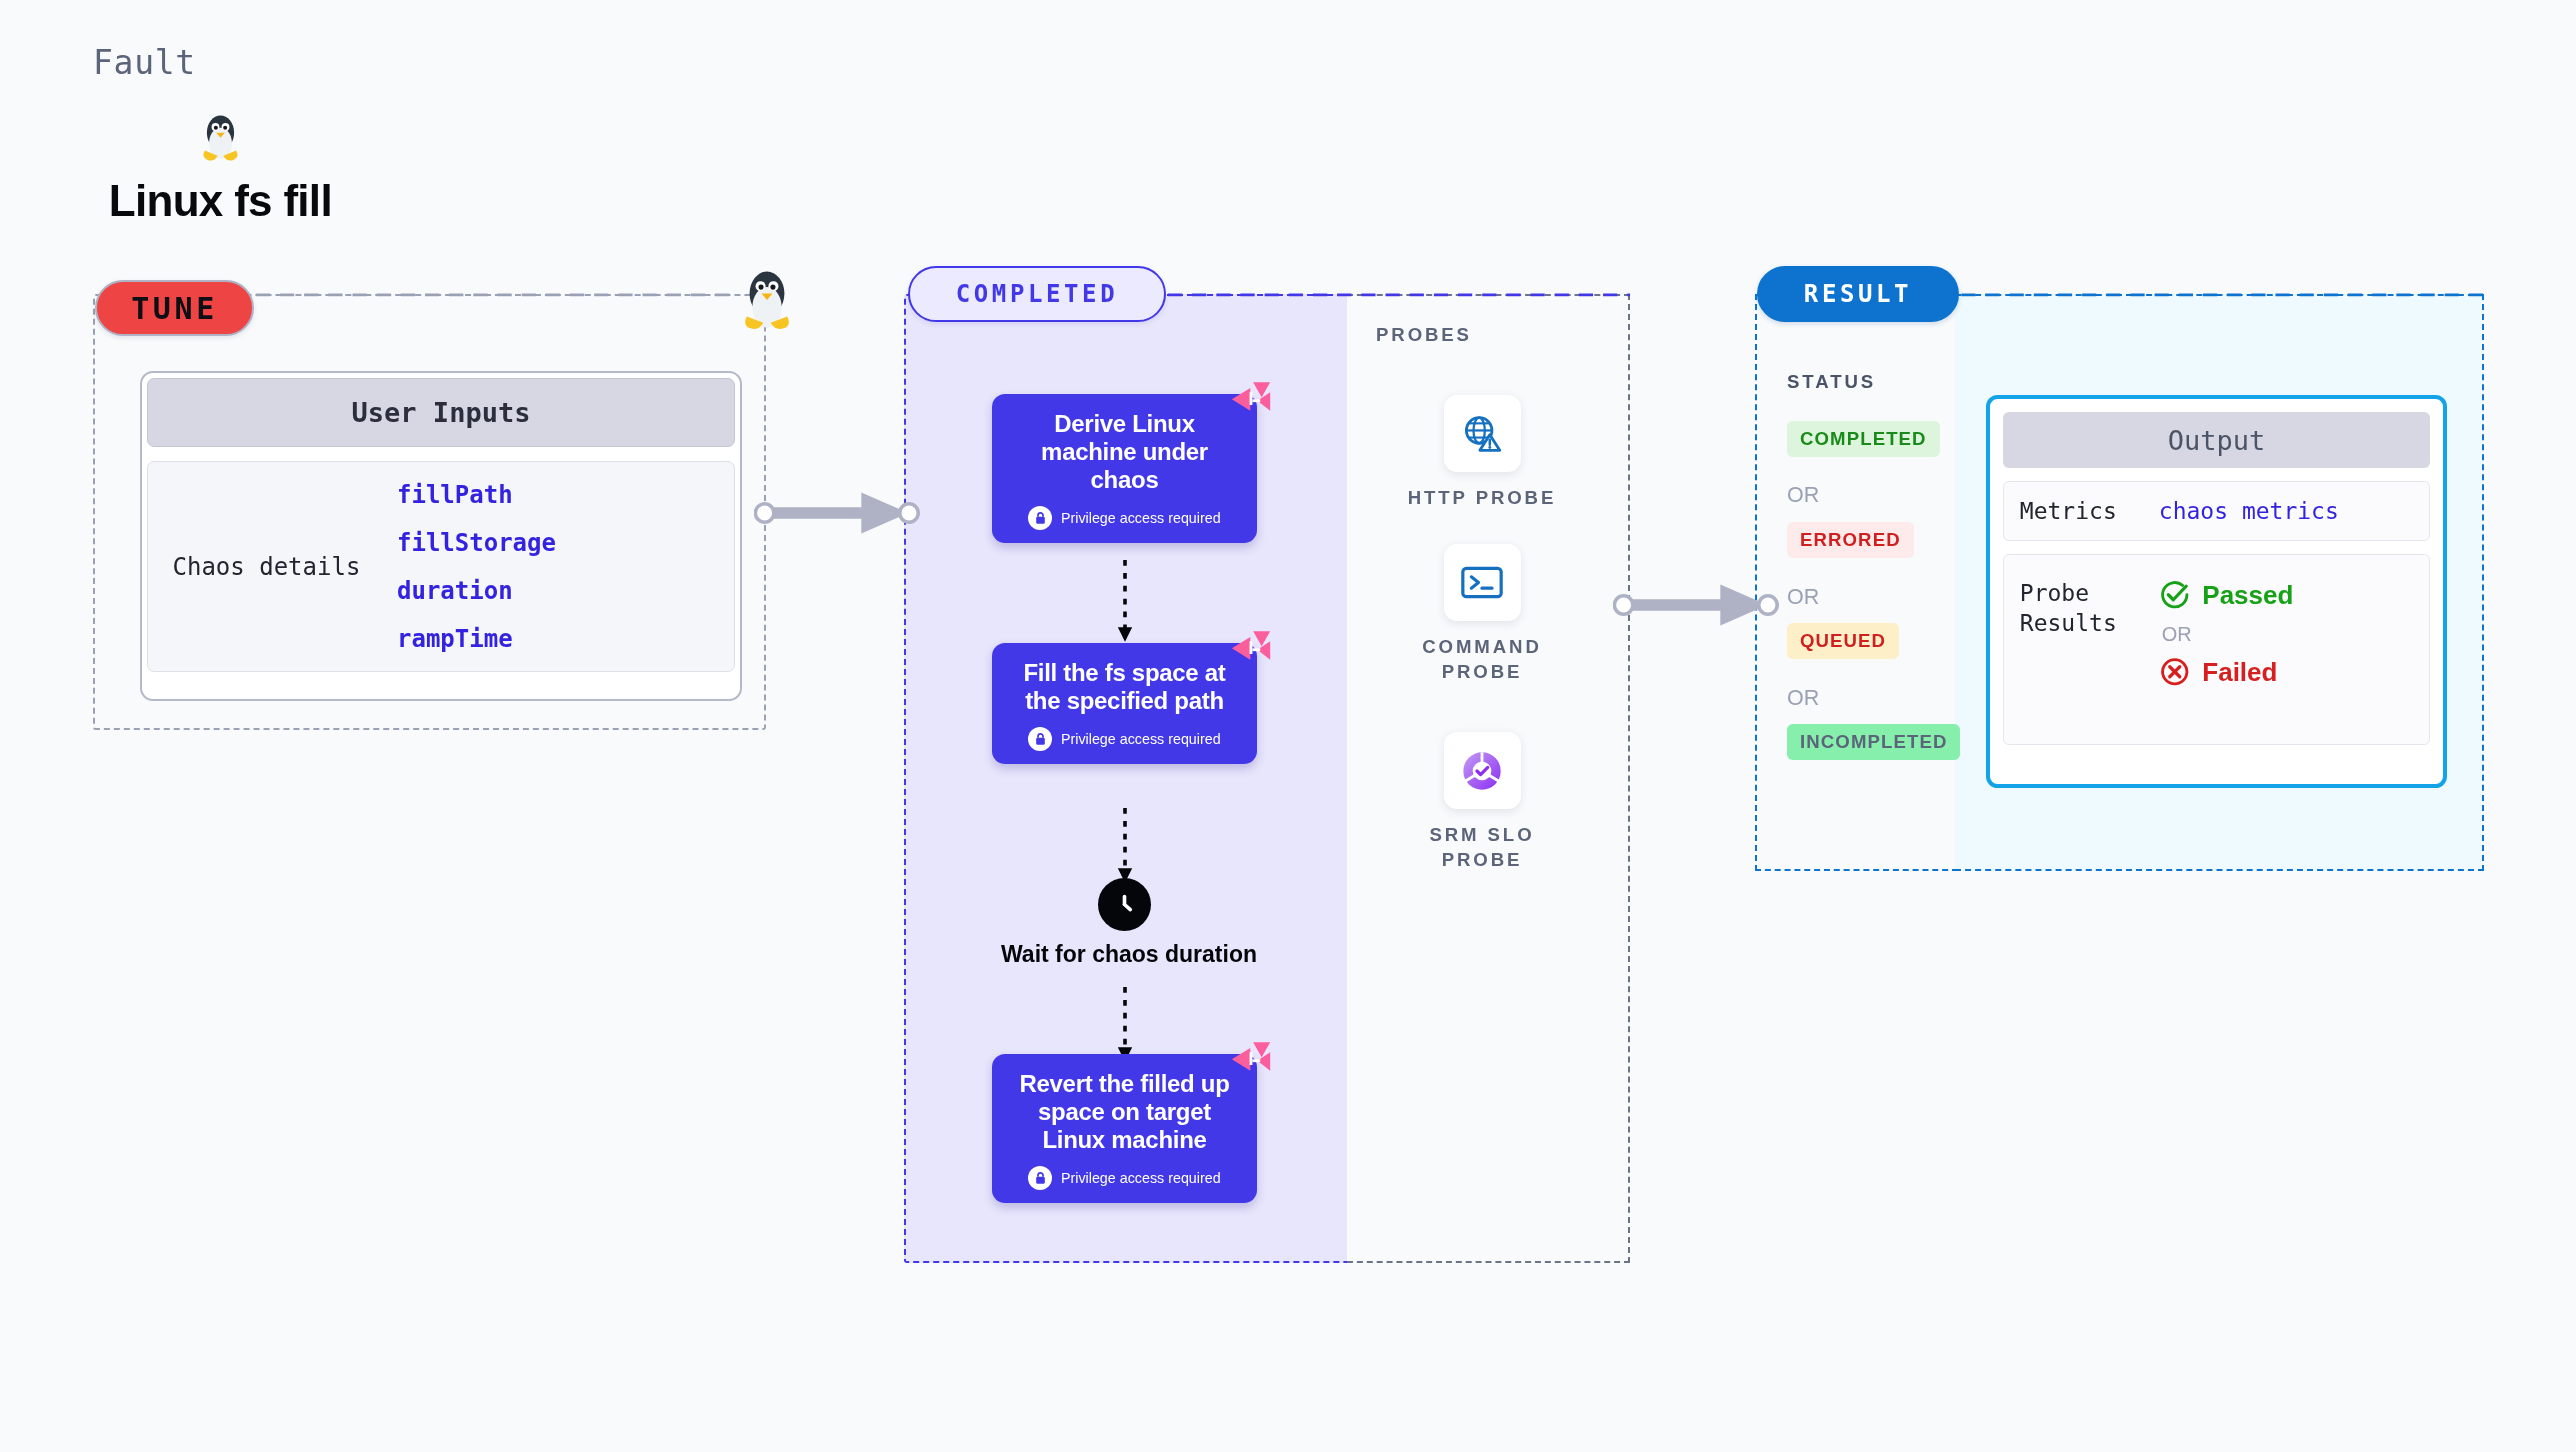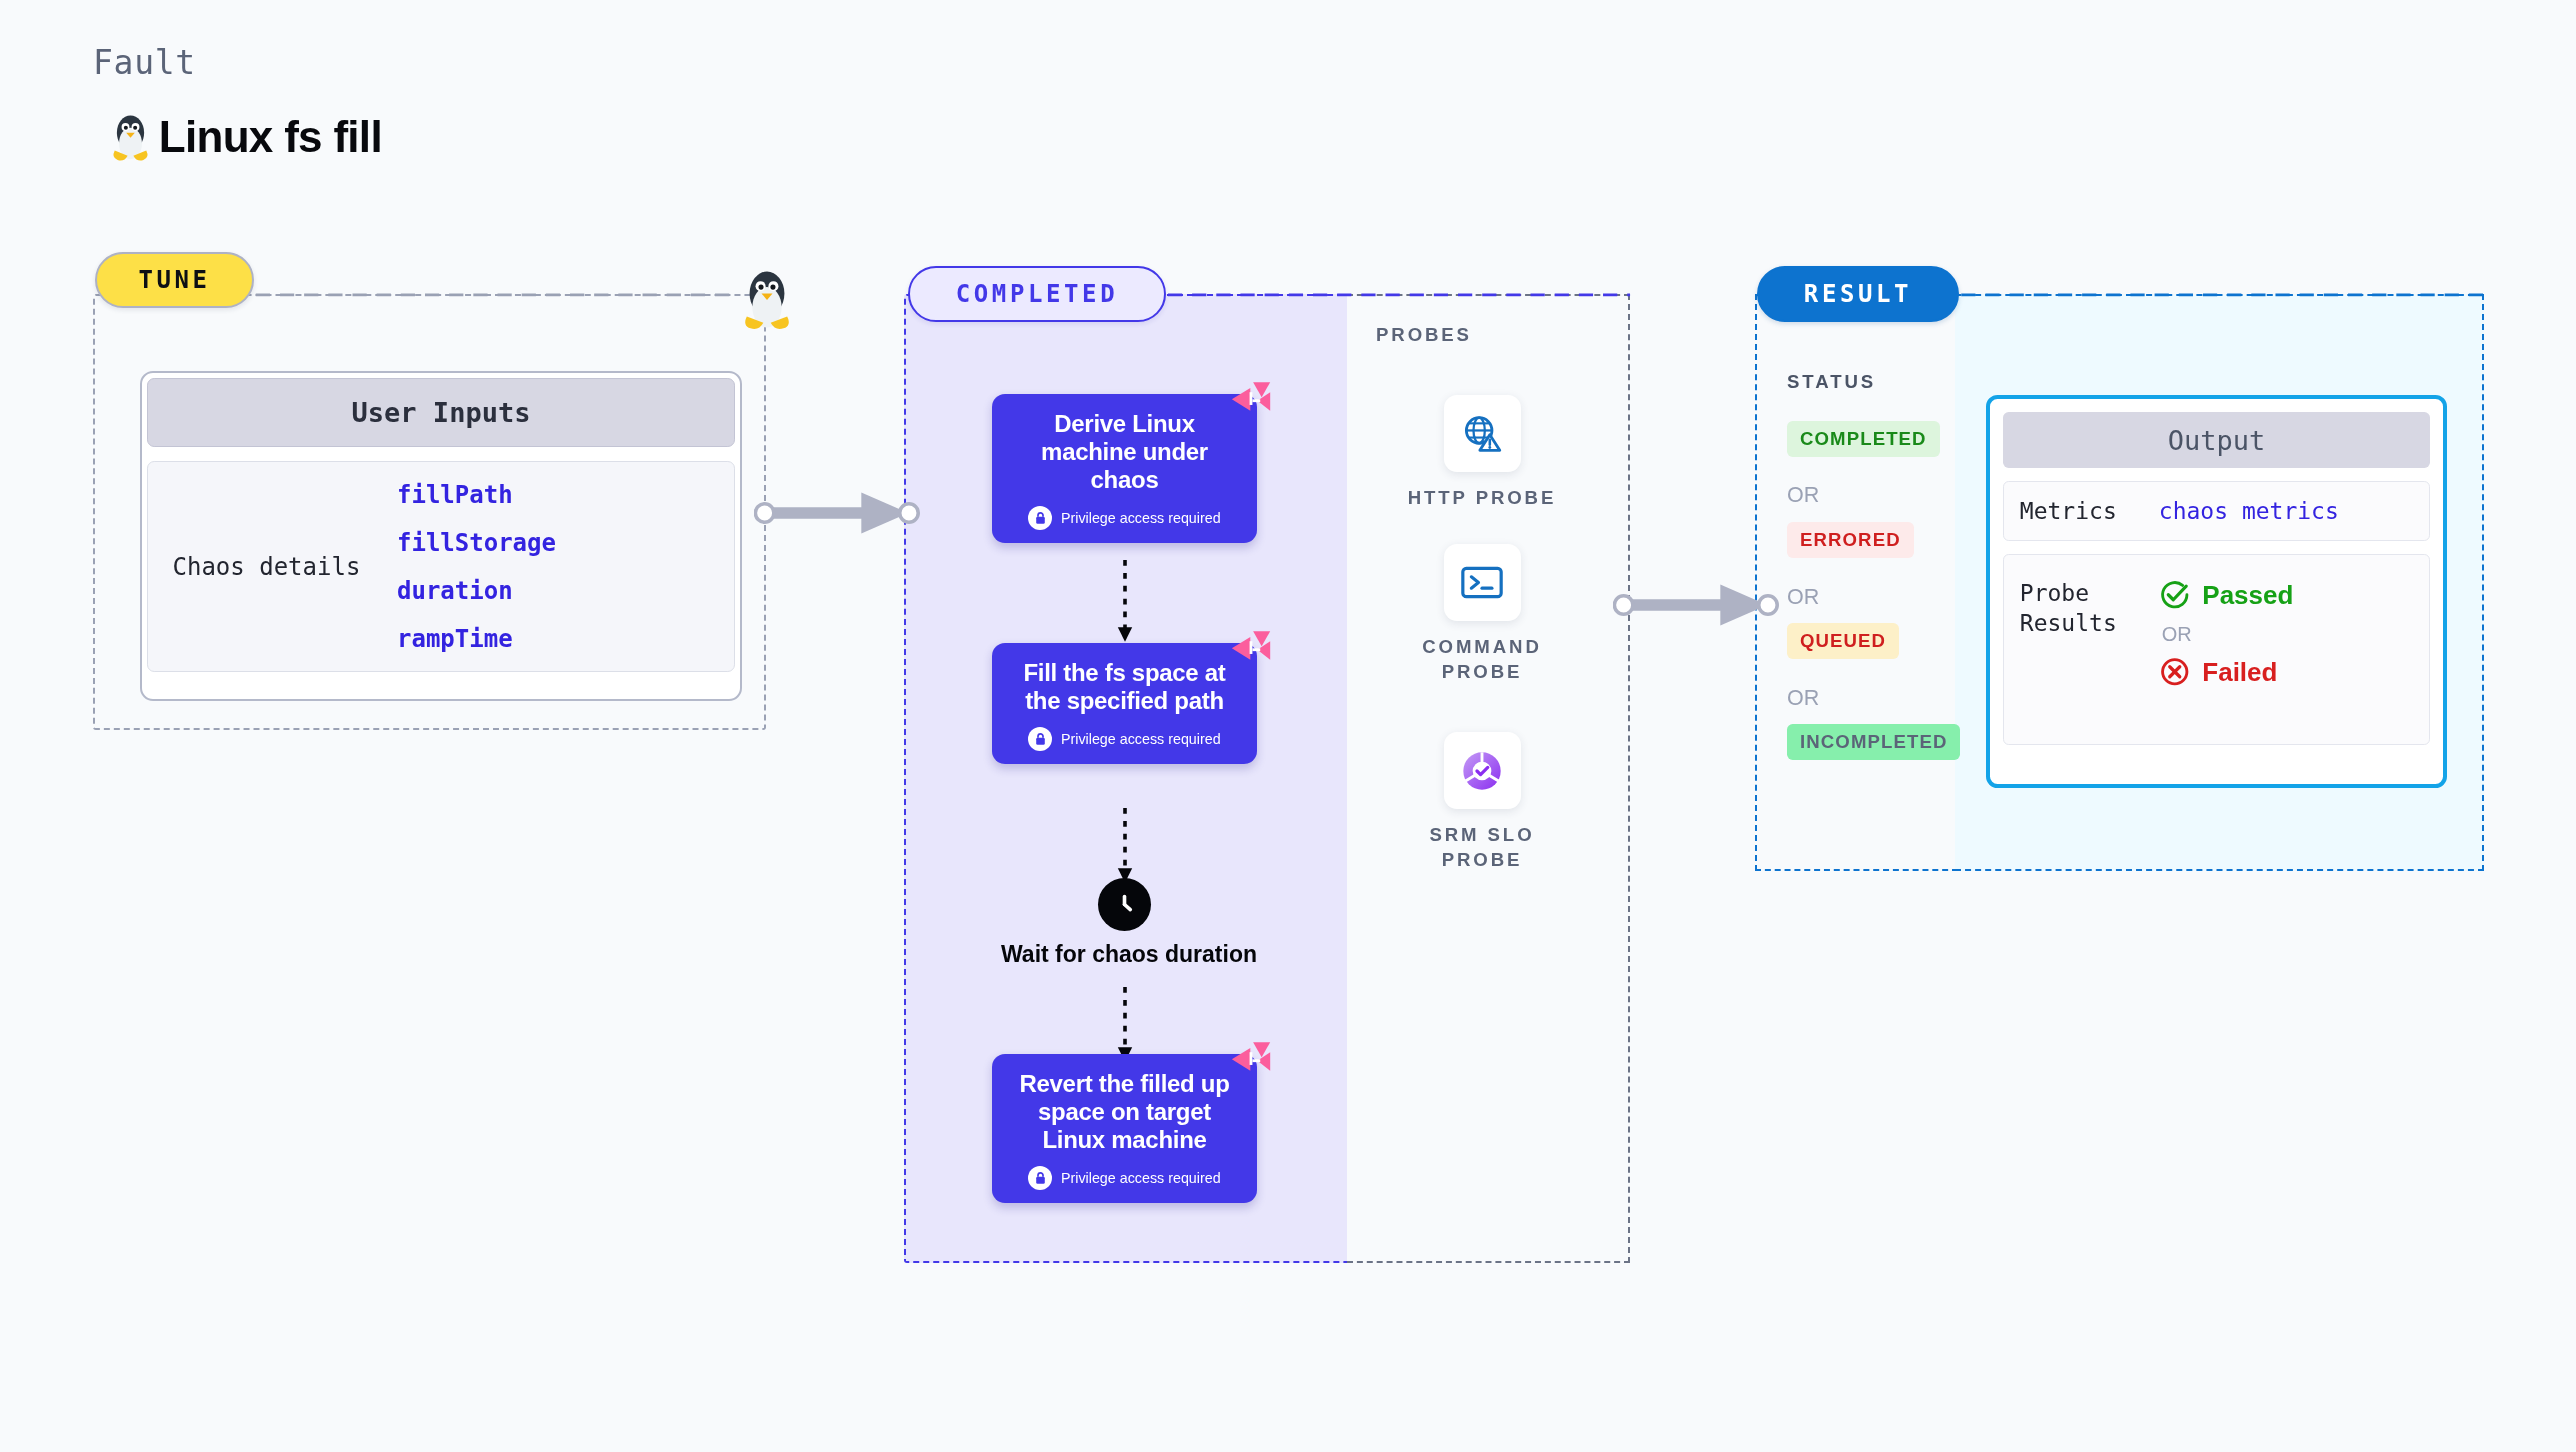--- a/index.html
+++ b/index.html
@@ -15,45 +15,45 @@
 
   
   #header { position: absolute; left: 93px; top: 43px; }
   #fault-label {
     font-family: "DejaVu Sans Mono", monospace;
     font-size: 33px;
     color: #5b6478;
     letter-spacing: 0.7px;
   }
   #fault-title-row {
-    display: flex; align-items: center; gap: 7px;
-    margin-top: 29px; margin-left: 15.8px;
+    display: flex; align-items: center; gap: 13px;
+    margin-top: 29px; margin-left: 15.8px; flex-direction: column;
   }
   #fault-title {
     font-size: 44px; font-weight: bold; color: #08090d;
     letter-spacing: -0.7px;
   }
 
   
   .penguin { display: block; }
 
   
   .stage-pill {
     position: absolute;
     display: flex; align-items: center; justify-content: center;
     border-radius: 716px;
     font-family: "DejaVu Sans Mono", monospace;
     font-weight: bold;
     letter-spacing: 3.6px;
     z-index: 12;
   }
   #tune-pill {
-    left: 95px; top: 252px; width: 159px; height: 56px;
-    background: #fde047; border: 2.9px solid #aeb2c4; color: #0d0f14;
-    font-size: 24px;
+    left: 95px; top: 280px; width: 159px; height: 56px;
+    background: #ef4444; border: 2.9px solid #aeb2c4; color: #0d0f14;
+    font-size: 30px;
     box-shadow: 0 2.1px 5.7px rgba(30,40,70,.10);
   }
   #execution-pill {
     left: 908px; top: 266px; width: 258px; height: 56px;
     background: #eceaff; border: 2.9px solid #4338e8; color: #4338e8;
     font-size: 24px;
     box-shadow: 0 2.1px 5.7px rgba(40,30,160,.10);
   }
   #result-pill {
     left: 1757px; top: 266px; width: 202px; height: 56px;

